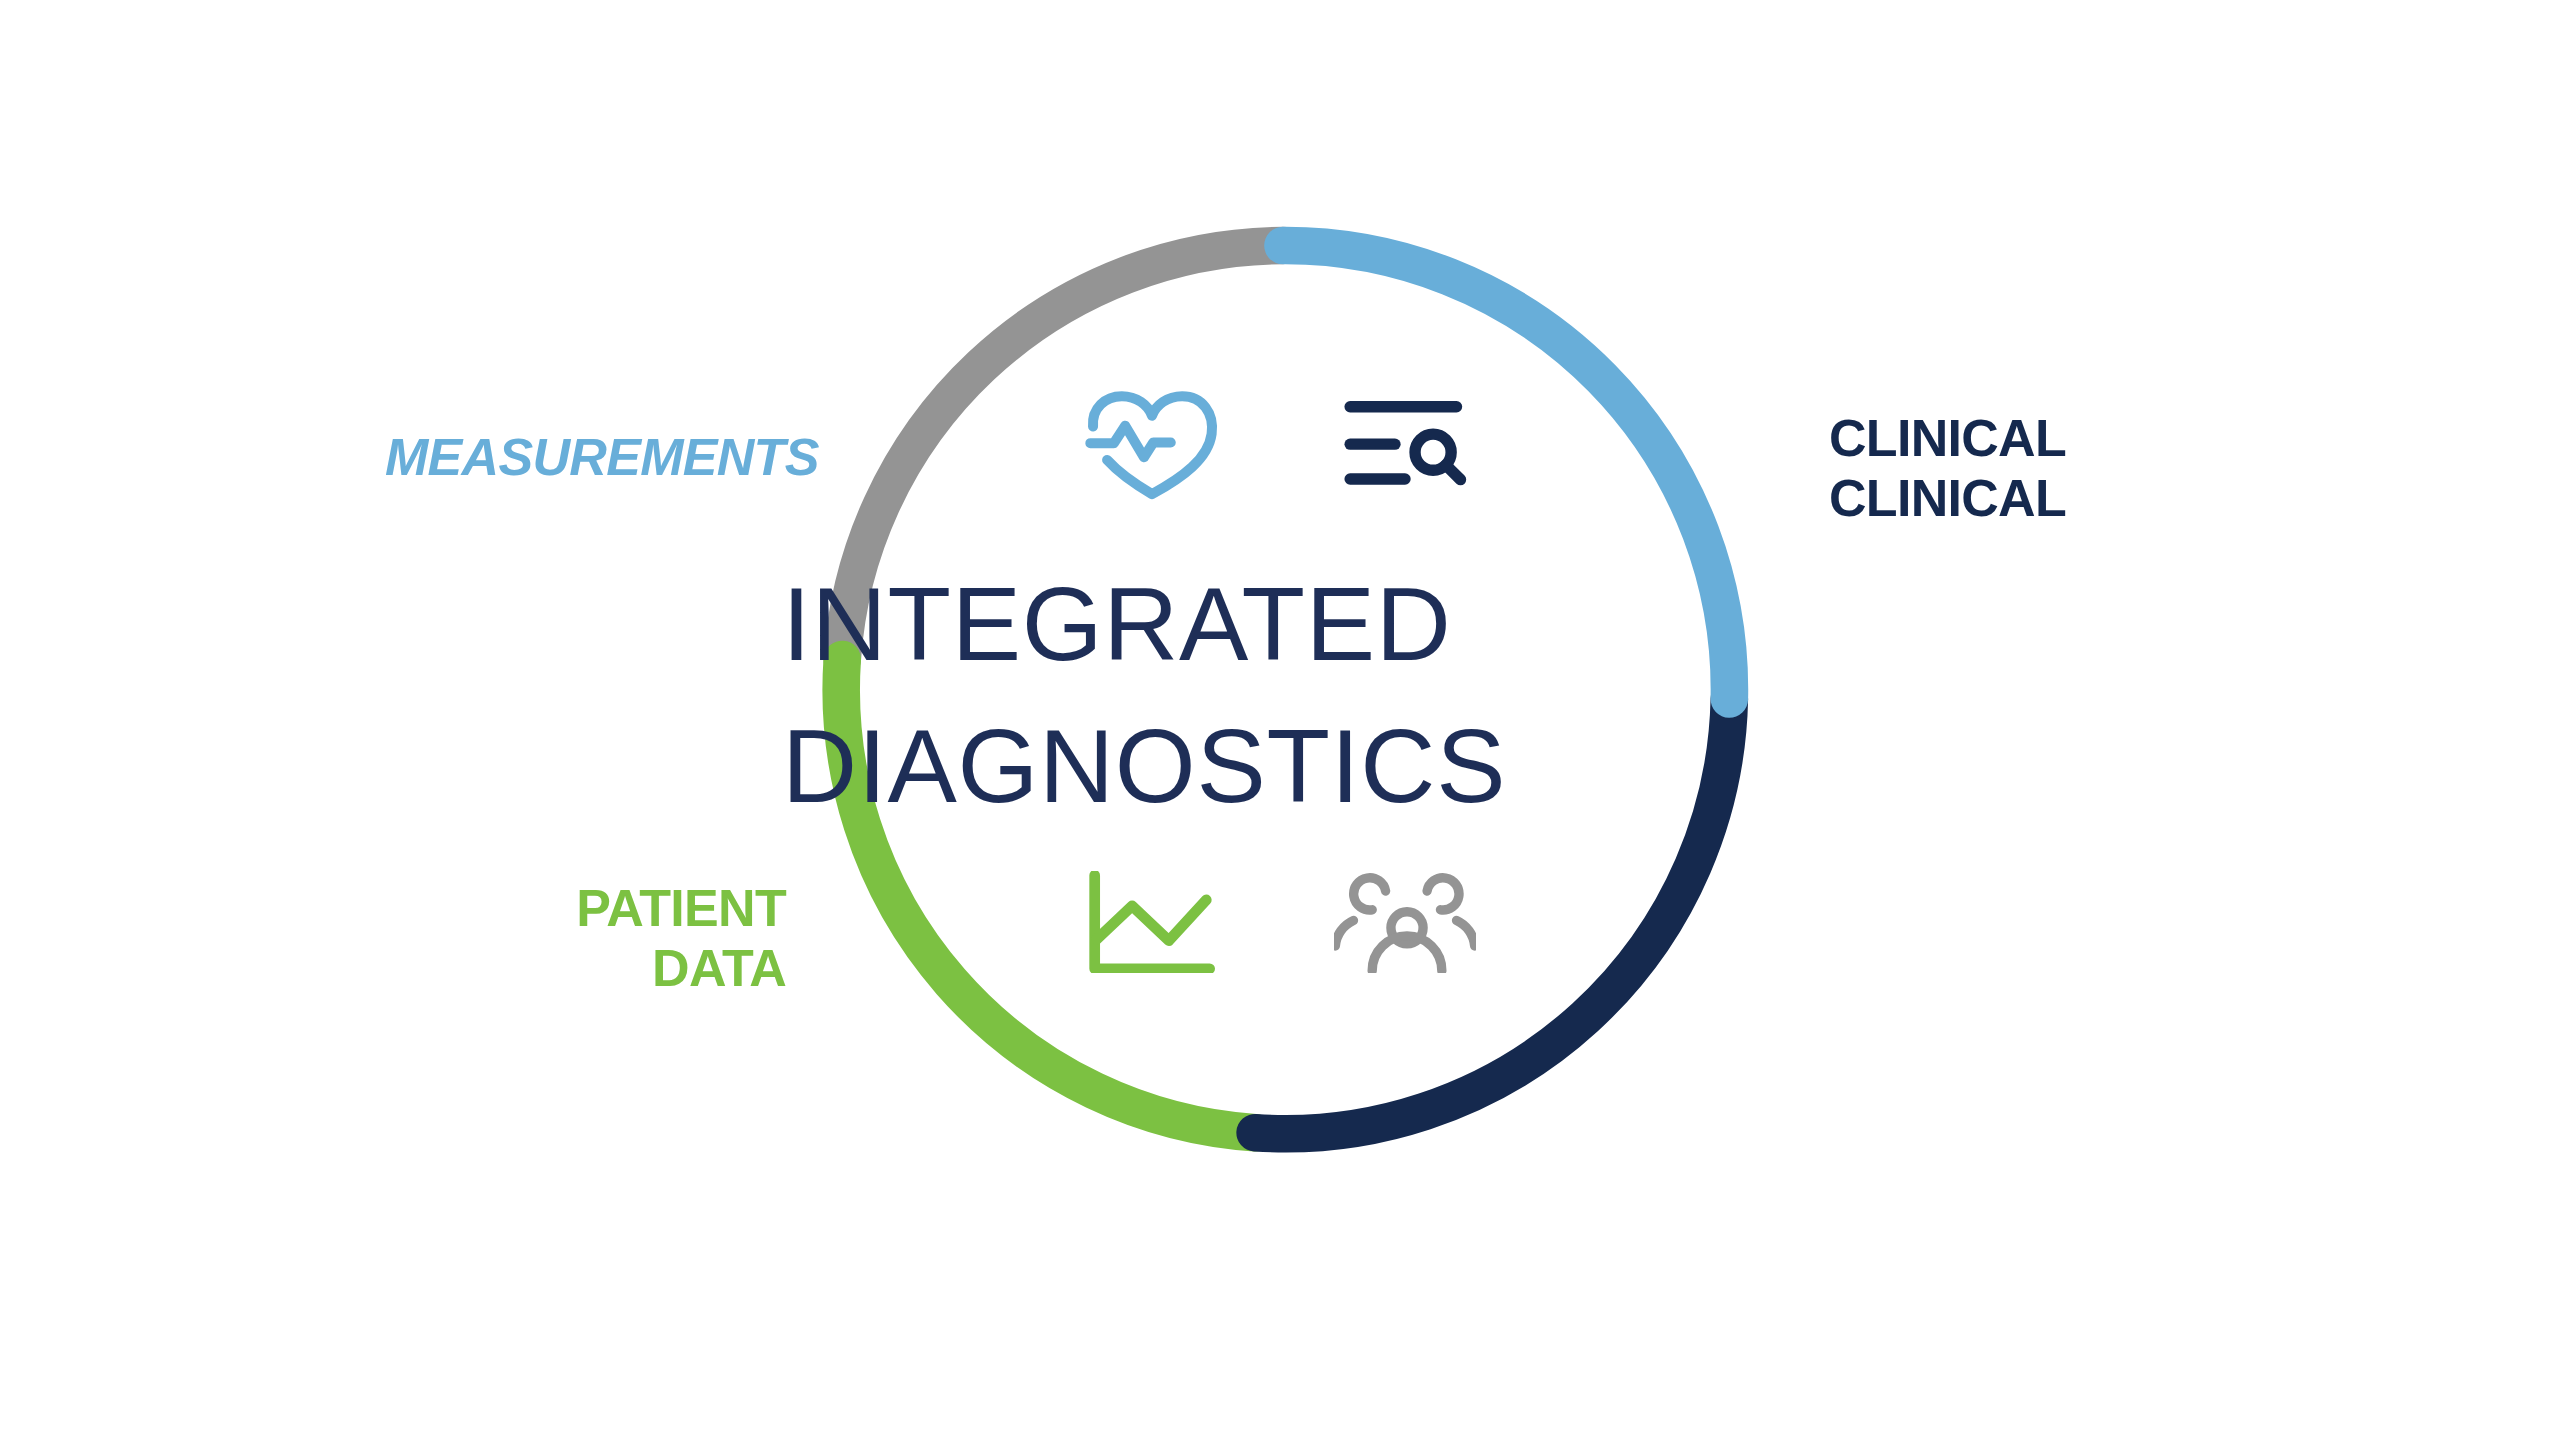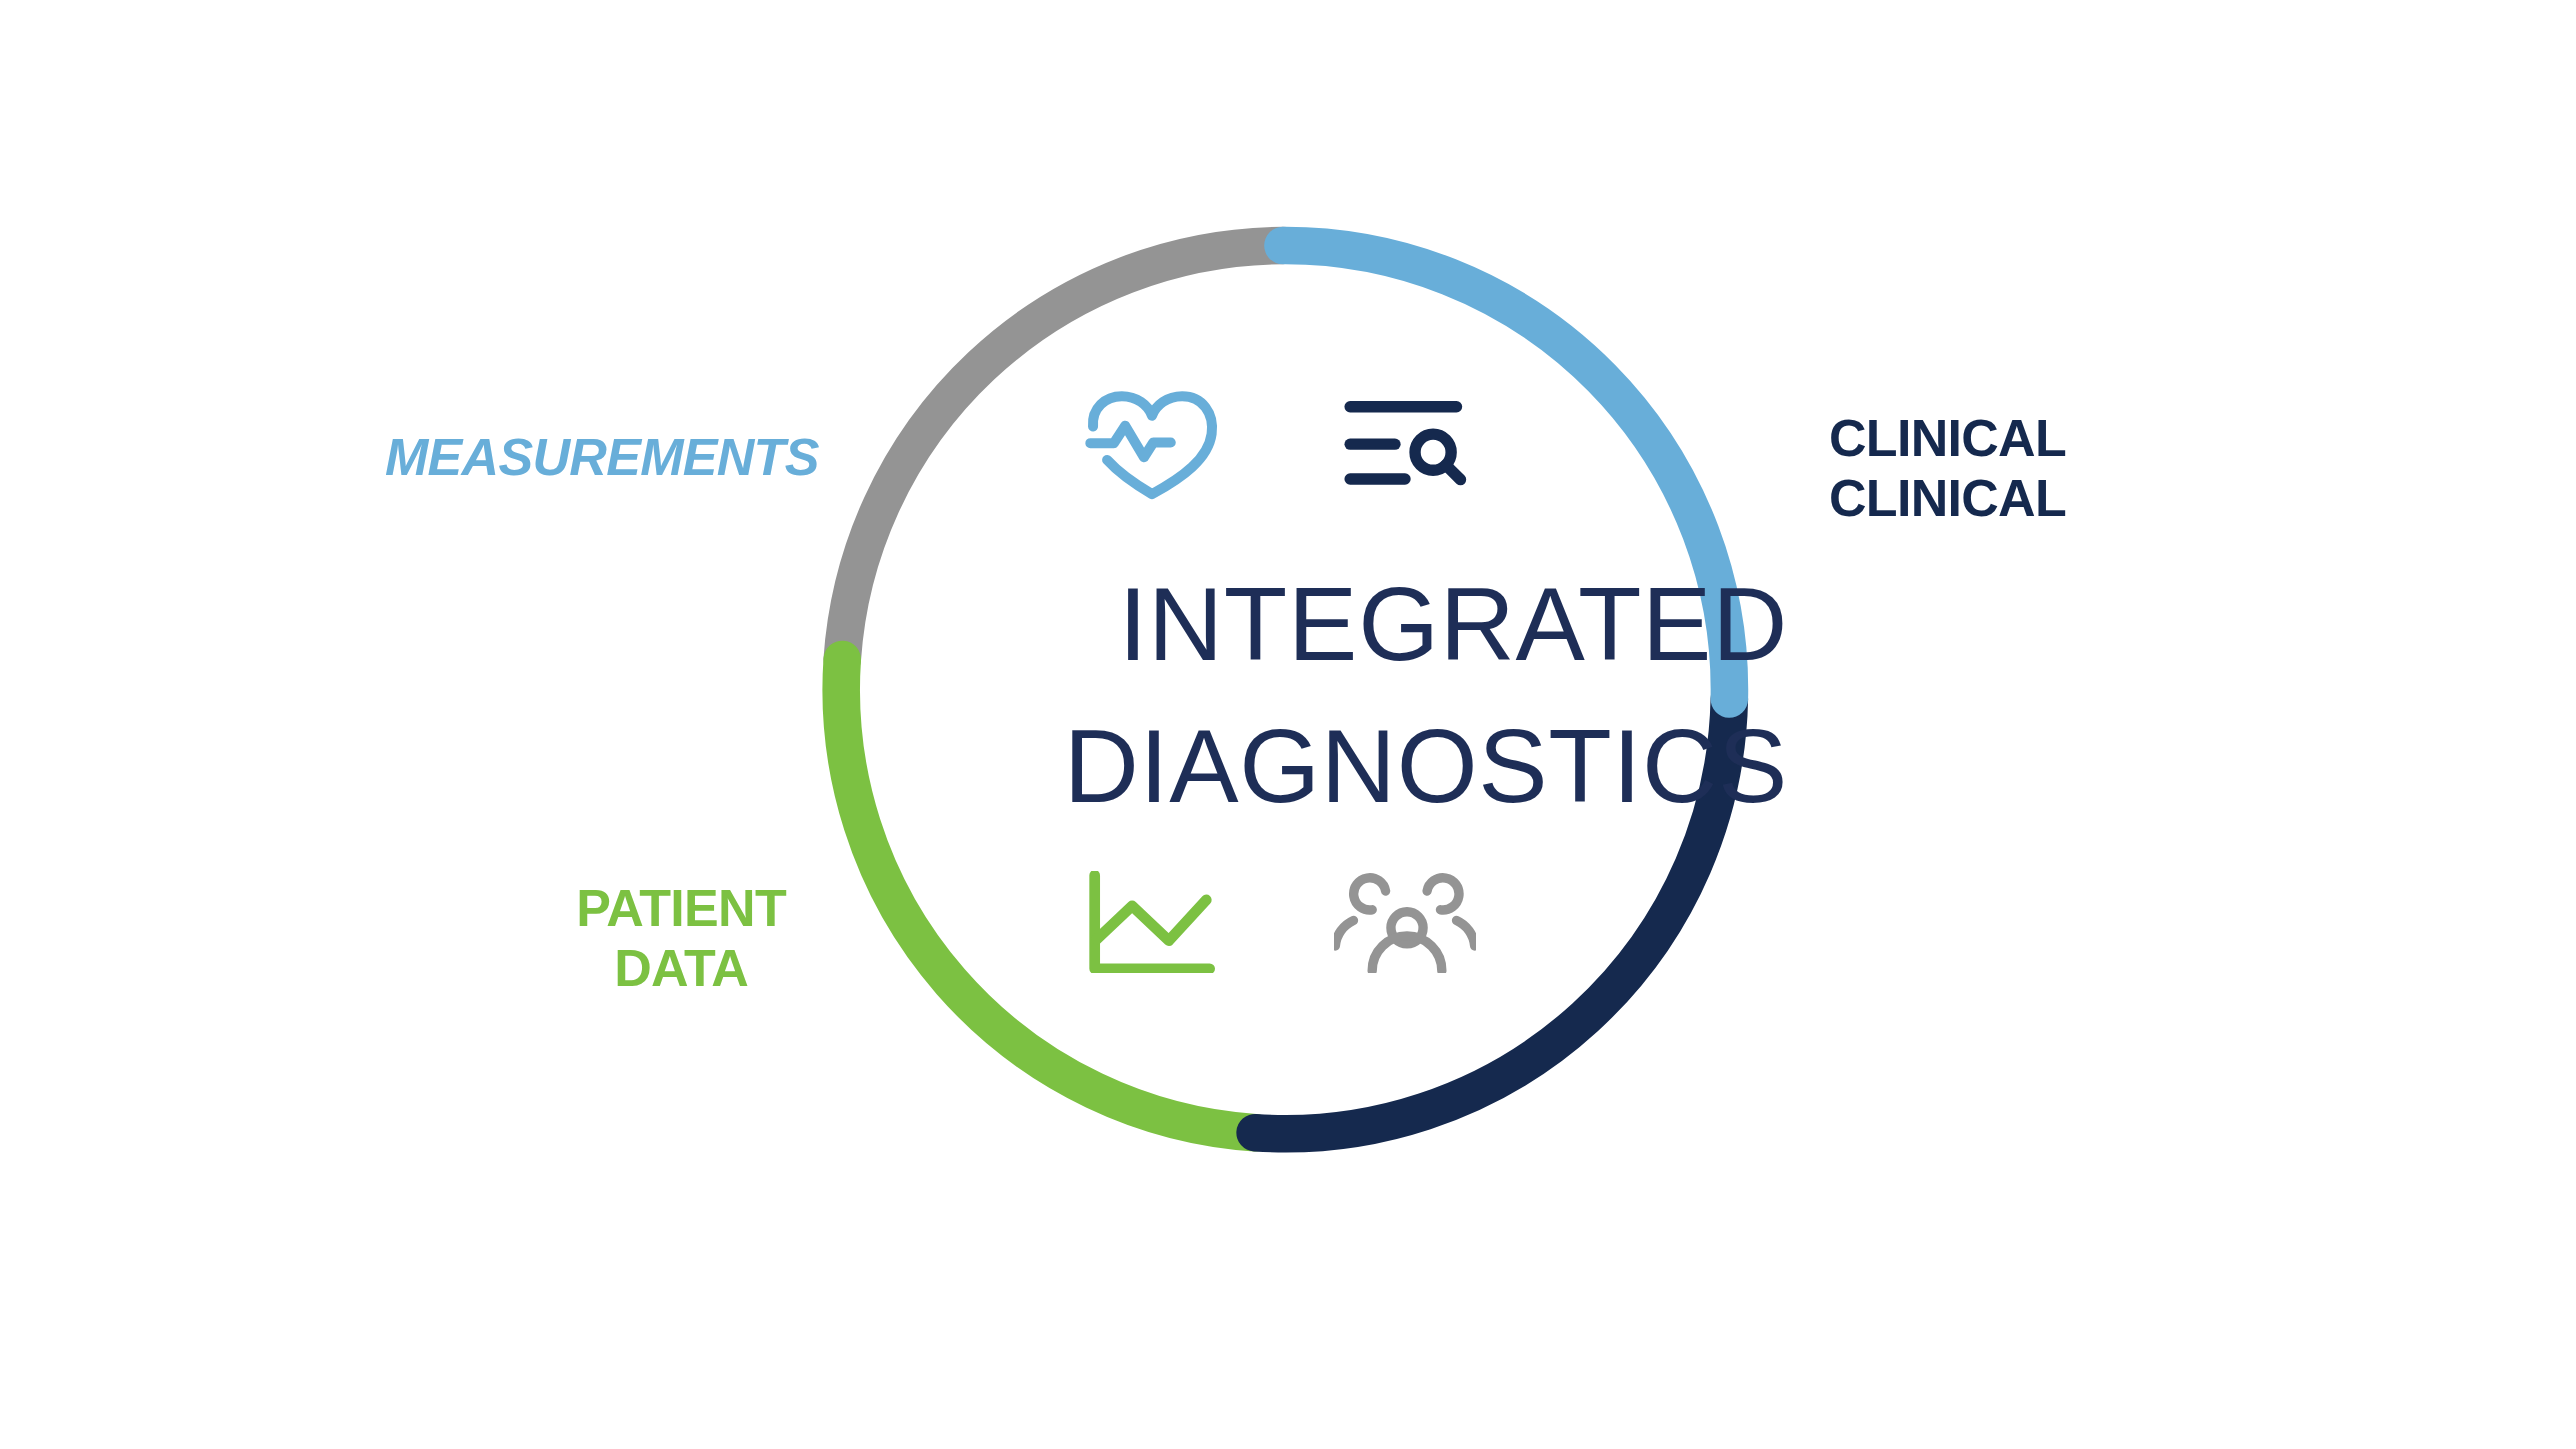--- a/index.html
+++ b/index.html
@@ -50,21 +50,21 @@
   .icon-chart path { stroke: var(--green); stroke-width: 16; }
   .icon-people  { left: 1334px; top: 872px; }
   .icon-people path, .icon-people circle { stroke: var(--gray); stroke-width: 14; }
 
   
   .center-title {
     position: absolute;
     left: 782px;
     top: 553px;
     width: 1006px;
-    text-align: right;
+    text-align: left;
     font-size: 104px;
     font-weight: 300;
     letter-spacing: 0.7px;
     line-height: 142px;
     color: var(--title);
     white-space: nowrap;
   }
 
   
   .side-label {
@@ -79,21 +79,21 @@
     left: 385px; top: 427px;
     color: var(--blue);
     font-style: italic;
   }
   .label-clinical {
     left: 1829px; top: 408px;
     color: var(--navy);
   }
   .label-patient {
     right: 1790px; top: 878px;
-    text-align: center;
+    text-align: right;
     color: var(--green);
   }
   .label-healthcare {
     left: 1829px; top: 878px;
     color: var(--gray);
   }
 </style>
 </head>
 <body>
 

